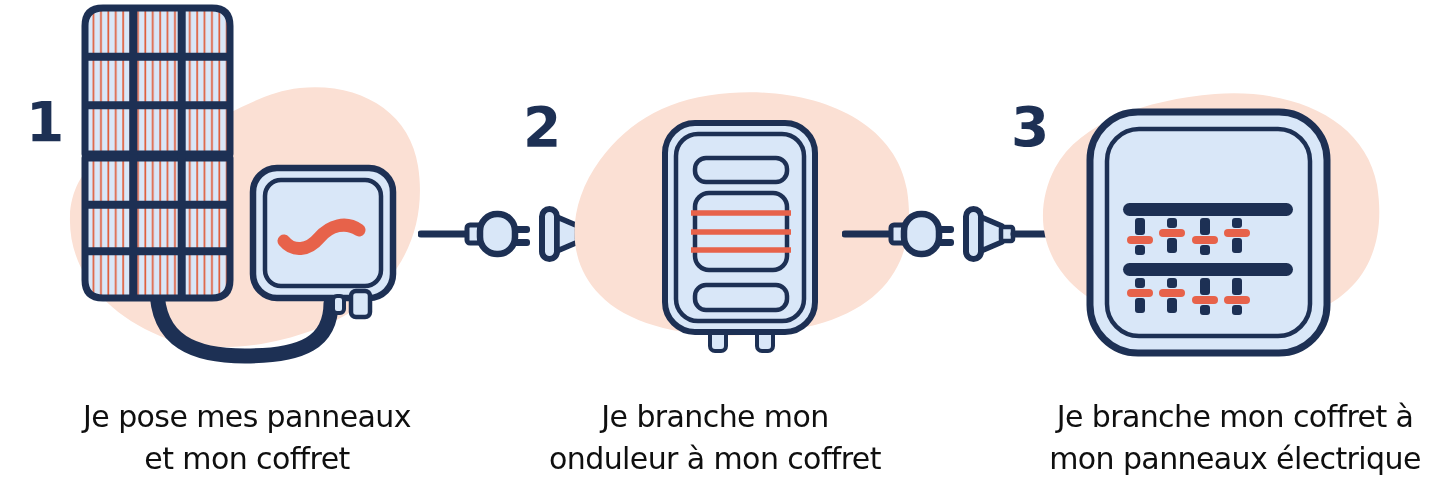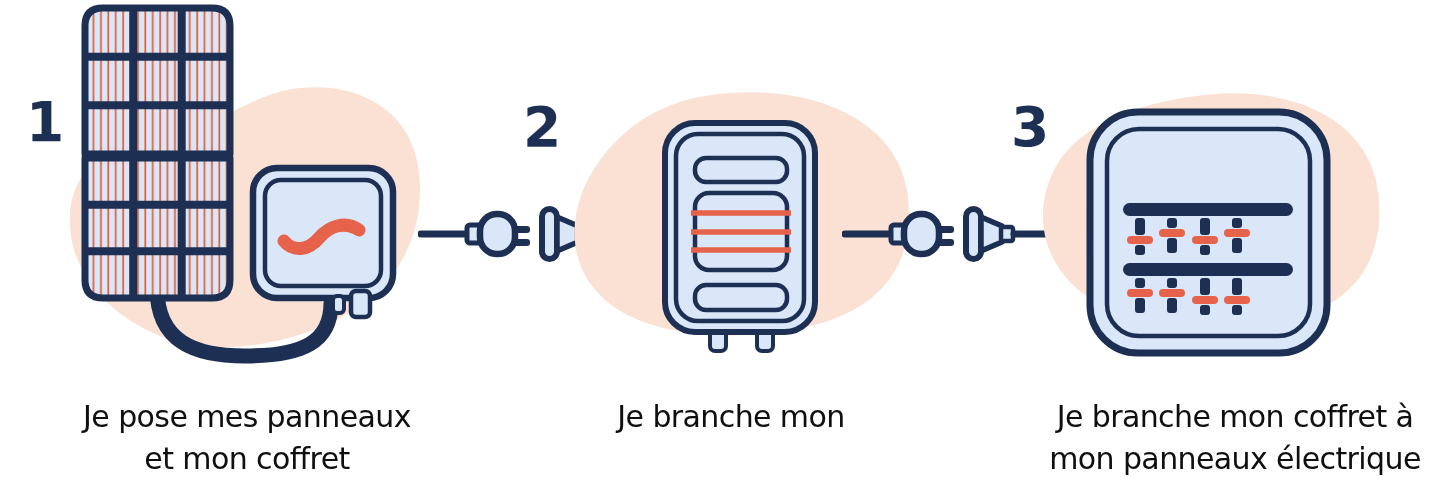--- a/index.html
+++ b/index.html
@@ -29,21 +29,21 @@
   .n1{left:26px;top:95px;}
   .n2{left:523px;top:100px;}
   .n3{left:1011px;top:100px;}
   .caption{
     position:absolute;top:396px;text-align:center;
     font-size:30px;font-weight:400;line-height:42px;letter-spacing:-0.6px;
     color:var(--text);
   }
   .caption div{white-space:nowrap;}
   .c1{left:37px;width:420px;}
-  .c2{left:521px;width:420px;}
+  .c2{left:505px;width:420px;}
   .c3{left:1025px;width:420px;}
   
   .sn{stroke:var(--navy);}
   .fn{fill:var(--navy);}
   .fb{fill:var(--light-blue);}
   .fp{fill:var(--peach);}
   .fo{fill:var(--orange);}
   .so{stroke:var(--orange);}
   .fpl{fill:var(--panel-line);}
   .nf{fill:none;}
@@ -174,19 +174,20 @@
       <rect x="217" y="225" width="10" height="10" rx="3" class="fn"></rect>
     </g>
   </svg>
 
   <div class="caption c1">
     <div>Je pose mes panneaux</div>
     <div>et mon coffret</div>
   </div>
   <div class="caption c2">
     <div>Je branche mon</div>
+    <div>onduleur à mon coffret</div>
   </div>
   <div class="caption c3">
     <div>Je branche mon coffret à</div>
     <div>mon panneaux électrique</div>
   </div>
 
 </div>
 
 </body></html>

